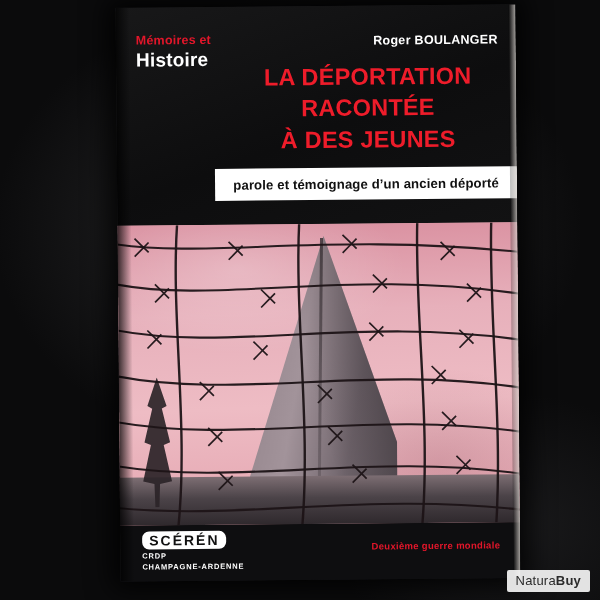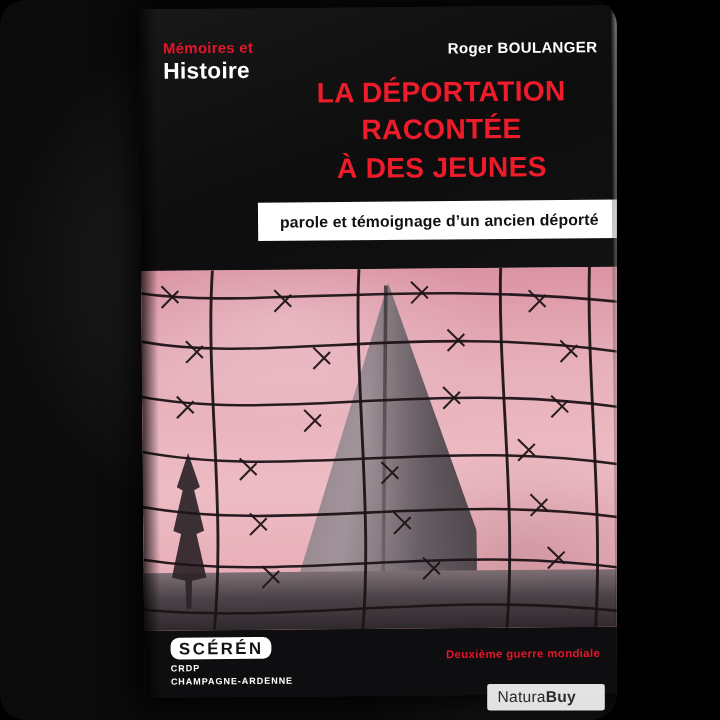--- a/index.html
+++ b/index.html
@@ -10,25 +10,24 @@
   body {
     width: 600px;
     height: 600px;
     overflow: hidden;
     font-family: "Liberation Sans", sans-serif;
   }
 
   
   .photo {
     position: relative;
-    width: 514px;
+    width: 600px;
     height: 600px;
     background: #0b0b0c;
     overflow: hidden;
-    border-radius: 21px;
   }
 
   
   .photo::before {
     content: "";
     position: absolute;
     inset: 0;
     background:
       radial-gradient(ellipse 70% 55% at 48% 38%, rgba(70,70,72,0.55) 0%, rgba(20,20,22,0.0) 70%),
       radial-gradient(ellipse 40% 30% at 85% 88%, rgba(55,55,58,0.35) 0%, rgba(10,10,12,0) 75%);
@@ -276,21 +275,21 @@
 
   
   .watermark {
     position: absolute;
     right: 10px;
     bottom: 8px;
     z-index: 6;
     background: rgba(245,245,245,0.92);
     color: #2b2b2b;
     font-size: 13px;
-    padding: 3px 24px 4px 9px;
+    padding: 3px 9px 4px 9px;
     border-radius: 2px;
     letter-spacing: 0.2px;
     margin-top: 37px;
   }
   .watermark b { font-weight: bold; }
 </style>
 </head>
 <body>
 
 <div class="photo">

